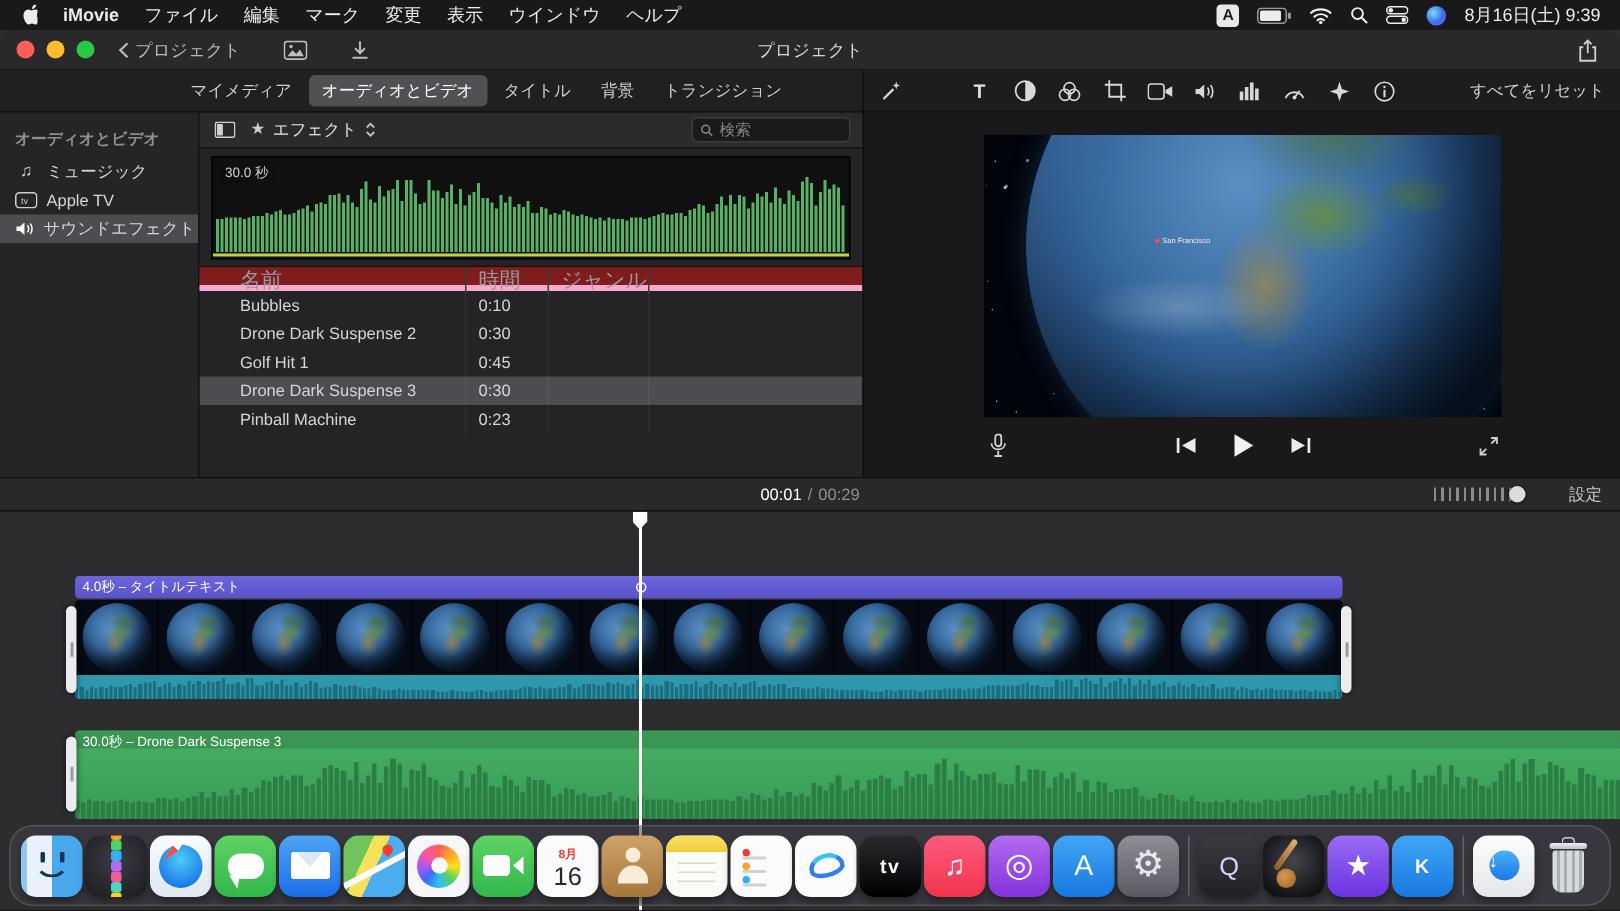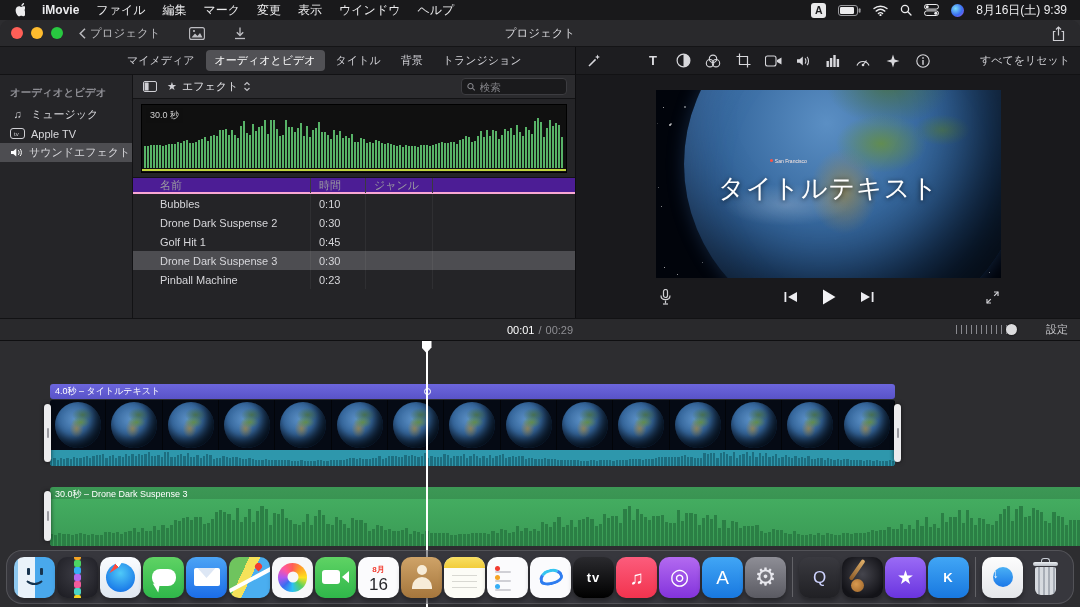--- a/index.html
+++ b/index.html
@@ -59,22 +59,22 @@
 .search-field{margin-left:auto;width:106px;height:17px;background:#1a1a1c;border:1px solid #3c3c40;border-radius:4px;
   display:flex;align-items:center;gap:4px;padding:0 5px;flex:none}
 .search-field input{background:transparent;border:none;outline:none;color:#d0d0d4;font-size:10.5px;width:100%;font-family:inherit}
 .search-field input::placeholder{color:#85858a}
 .preview-area{height:78px;position:relative;flex:none}
 .wave-box{position:absolute;left:8px;right:8px;top:5px;bottom:4px;background:#101010;border:1px solid #000;overflow:hidden}
 .wave-bars{position:absolute;left:2px;right:2px;top:10px;bottom:4px;display:flex;align-items:flex-end;gap:1px}
 .wave-bars i{flex:1;background:var(--wave-green,#57b267)}
 .wave-base{position:absolute;left:0;right:0;bottom:1px;height:2px;background:#c0d43e}
 .dur-badge{position:absolute;left:4px;top:3px;background:rgba(15,15,15,.8);color:#cfcfcf;font-size:9px;padding:1px 4px;border-radius:2px;z-index:2}
-.tbl-head{height:17px;background:#4c1d95;border-top:1px solid #131315;border-bottom:2px solid #f9a8d4;
-  display:grid;grid-template-columns:177px 55px 67px 1fr;align-items:stretch;font-size:11px;color:#9a9aa0;flex:none}
+.tbl-head{height:17px;background:#7f1d1d;border-top:1px solid #131315;border-bottom:4px solid #f9a8d4;
+  display:grid;grid-template-columns:177px 55px 67px 1fr;align-items:stretch;font-size:14px;color:#9a9aa0;flex:none}
 .tbl-head .hcell{display:flex;align-items:center;padding-left:8px;border-left:1px solid #3a3a3e}
 .tbl-head .hcell:first-child{padding-left:27px;border-left:none}
 .tbl-body{flex:1;overflow:hidden}
 .tbl-row{height:19px;display:grid;grid-template-columns:177px 55px 67px 1fr;align-items:stretch;font-size:11px;color:#d6d6da}
 .tbl-row.selected{background:var(--row-selected,#4d4d51)}
 .tbl-row .cell{display:flex;align-items:center;white-space:nowrap;overflow:hidden;border-left:1px solid rgba(255,255,255,.05)}
 .tbl-row .cell:first-child{padding-left:27px;border-left:none}
 .tbl-row .cell:not(:first-child){padding-left:8px}
 
 
@@ -634,21 +634,20 @@
     </div>
   </div>
 
   <div class="viewer">
     <div class="video">
       <div class="earth"></div>
       <div class="map-label">
         <span class="map-dot"></span>
         <span>San Francisco</span>
       </div>
-      <div class="video-title">タイトルテキスト</div>
     <div class="star" style="width: 1px; height: 1px; left: 6.2%; top: 97.7%; opacity: 0.74;"></div>
         <div class="star" style="width: 1px; height: 1px; left: 40.6%; top: 46.6%; opacity: 0.42;"></div>
         <div class="star" style="width: 1px; height: 1px; left: 73%; top: 25.8%; opacity: 0.36;"></div>
         <div class="star" style="width: 1px; height: 1px; left: 51.8%; top: 19.7%; opacity: 0.51;"></div>
         <div class="star" style="width: 1px; height: 1px; left: 53.5%; top: 29.6%; opacity: 0.93;"></div>
         <div class="star" style="width: 1px; height: 1px; left: 87.8%; top: 19.1%; opacity: 0.35;"></div>
         <div class="star" style="width: 1px; height: 1px; left: 29.1%; top: 54.8%; opacity: 0.78;"></div>
         <div class="star" style="width: 1px; height: 1px; left: 91.3%; top: 55.4%; opacity: 0.69;"></div>
         <div class="star" style="width: 1px; height: 1px; left: 96.6%; top: 62.4%; opacity: 0.89;"></div>
         <div class="star" style="width: 2px; height: 2px; left: 4%; top: 17.5%; opacity: 0.5;"></div>

